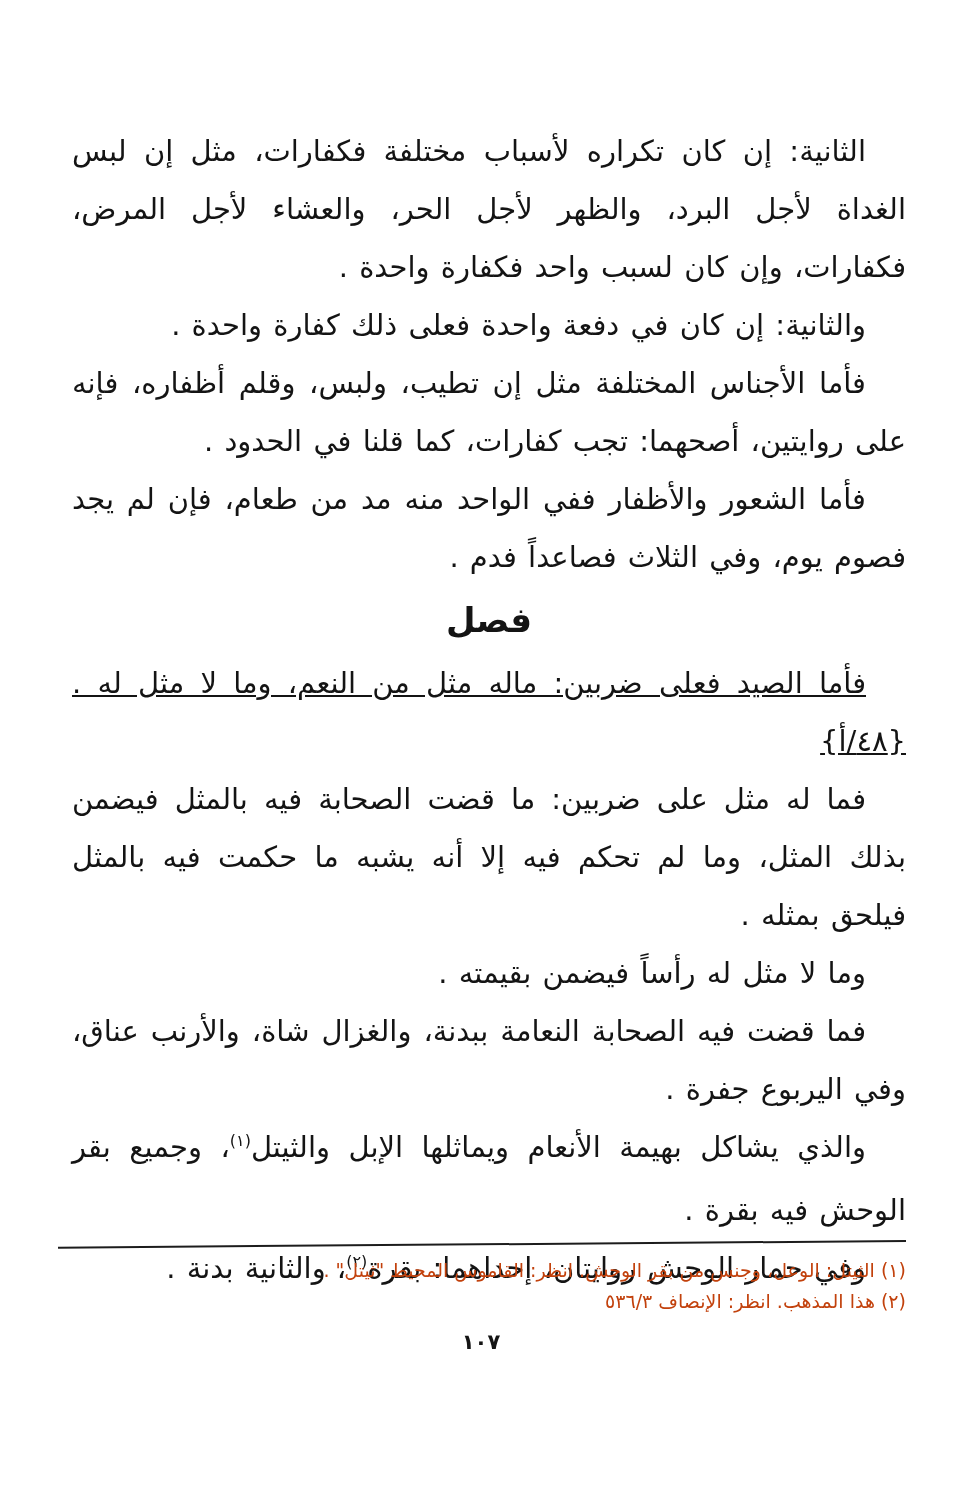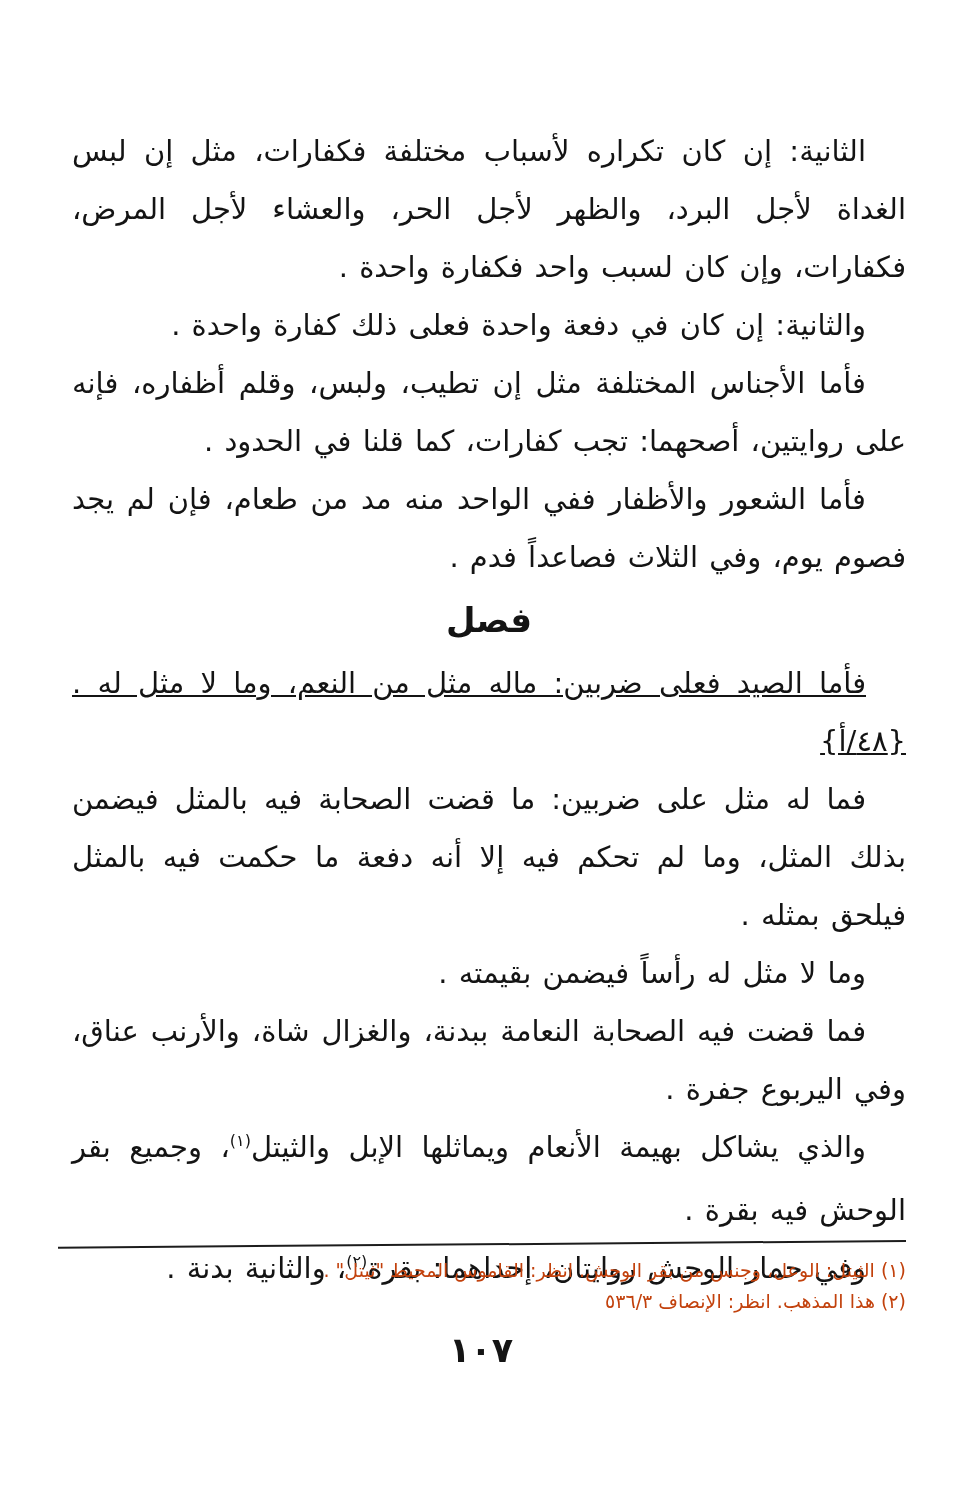--- a/index.html
+++ b/index.html
@@ -75,40 +75,40 @@
   .fn-line {
     margin: 0;
   }
   .page-number {
     position: absolute;
     top: 1330px;
     left: 0;
     width: 100%;
     text-align: center;
     direction: rtl;
-    font-size: 35px;
+    font-size: 21px;
     font-weight: bold;
     letter-spacing: 3px;
   }
 </style>
 </head>
 <body>
 
 <div class="page">
 
   <div class="body-text" dir="rtl">
     <p>الثانية: إن كان تكراره لأسباب مختلفة فكفارات، مثل إن لبس الغداة لأجل البرد، والظهر لأجل الحر، والعشاء لأجل المرض، فكفارات، وإن كان لسبب واحد فكفارة واحدة .</p>
     <p>والثانية: إن كان في دفعة واحدة فعلى ذلك كفارة واحدة .</p>
     <p>فأما الأجناس المختلفة مثل إن تطيب، ولبس، وقلم أظفاره، فإنه على روايتين، أصحهما: تجب كفارات، كما قلنا في الحدود .</p>
     <p>فأما الشعور والأظفار ففي الواحد منه مد من طعام، فإن لم يجد فصوم يوم، وفي الثلاث فصاعداً فدم .</p>
 
     <h2 class="heading">فصل</h2>
 
     <p class="flush">فأما الصيد فعلى ضربين: ماله مثل من النعم، وما لا مثل له . {٤٨/أ}</p>
-    <p>فما له مثل على ضربين: ما قضت الصحابة فيه بالمثل فيضمن بذلك المثل، وما لم تحكم فيه إلا أنه دفعة ما حكمت فيه بالمثل فيلحق بمثله .</p>
+    <p>فما له مثل على ضربين: ما قضت الصحابة فيه بالمثل فيضمن بذلك المثل، وما لم تحكم فيه إلا أنه يشبه ما حكمت فيه بالمثل فيلحق بمثله .</p>
     <p>وما لا مثل له رأساً فيضمن بقيمته .</p>
     <p>فما قضت فيه الصحابة النعامة ببدنة، والغزال شاة، والأرنب عناق، وفي اليربوع جفرة .</p>
 
     <p><span>والذي يشاكل بهيمة الأنعام ويماثلها الإبل والثيتل</span><span class="fn-ref">(١)</span><span>، وجميع بقر الوحش فيه بقرة .</span></p>
 
     <p><span>وفي حمار الوحش روايتان، إحداهما: بقرة</span><span class="fn-ref">(٢)</span><span>، والثانية بدنة .</span></p>
 
   </div>
 
   <div class="footer-area" dir="rtl">

